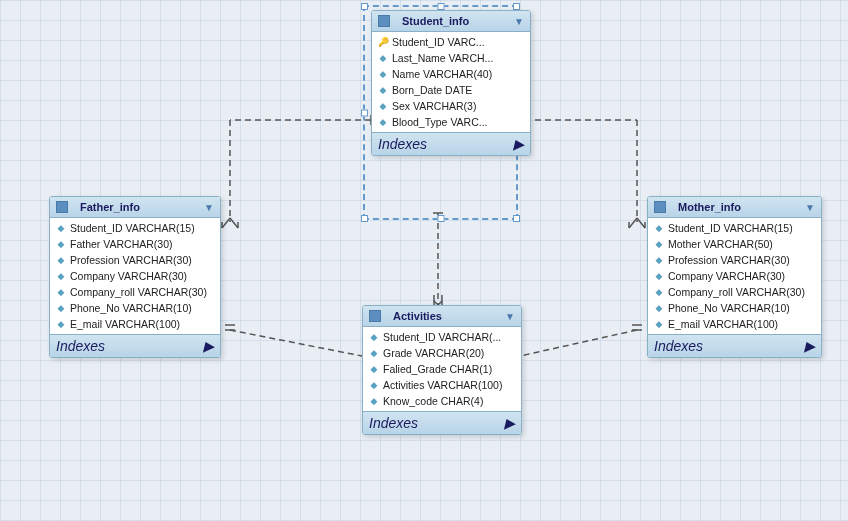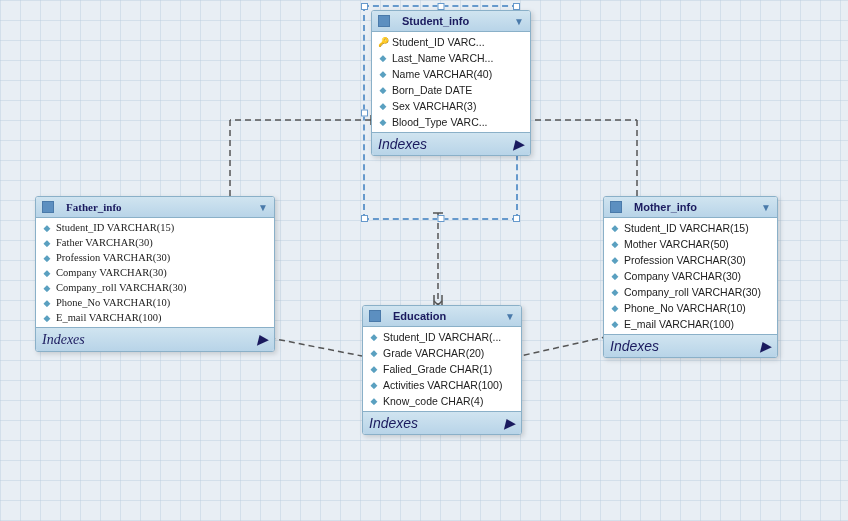--- a/index.html
+++ b/index.html
@@ -215,21 +215,21 @@
       <span class="field-icon-diamond">◆</span>
       <span>Blood_Type VARC...</span>
     </div>
   </div>
   <div class="table-footer">
     <span>Indexes</span>
     <span>▶</span>
   </div>
 </div>
 
-<div class="db-table" style="left:35px; top:196px; width:240px;font-family:Liberation Serif, serif;">
+<div class="db-table" style="left:49px; top:196px; width:172px;">
   <div class="table-header">
     <div class="table-header-left">
       <span class="table-icon"></span>
       <span>Father_info</span>
     </div>
     <span class="table-arrow">▼</span>
   </div>
   <div class="table-fields">
     <div class="field-row">
       <span class="field-icon-diamond">◆</span>
@@ -259,21 +259,21 @@
       <span class="field-icon-diamond">◆</span>
       <span>E_mail VARCHAR(100)</span>
     </div>
   </div>
   <div class="table-footer">
     <span>Indexes</span>
     <span>▶</span>
   </div>
 </div>
 
-<div class="db-table" style="left:603px; top:196px; width:175px;">
+<div class="db-table" style="left:647px; top:196px; width:175px;">
   <div class="table-header">
     <div class="table-header-left">
       <span class="table-icon"></span>
       <span>Mother_info</span>
     </div>
     <span class="table-arrow">▼</span>
   </div>
   <div class="table-fields">
     <div class="field-row">
       <span class="field-icon-diamond">◆</span>
@@ -307,21 +307,21 @@
   <div class="table-footer">
     <span>Indexes</span>
     <span>▶</span>
   </div>
 </div>
 
 <div class="db-table" style="left:362px; top:305px; width:160px;">
   <div class="table-header">
     <div class="table-header-left">
       <span class="table-icon"></span>
-      <span>Education</span>
+      <span>Activities</span>
     </div>
     <span class="table-arrow">▼</span>
   </div>
   <div class="table-fields">
     <div class="field-row">
       <span class="field-icon-diamond">◆</span>
       <span>Student_ID VARCHAR(...</span>
     </div>
     <div class="field-row">
       <span class="field-icon-diamond">◆</span>

